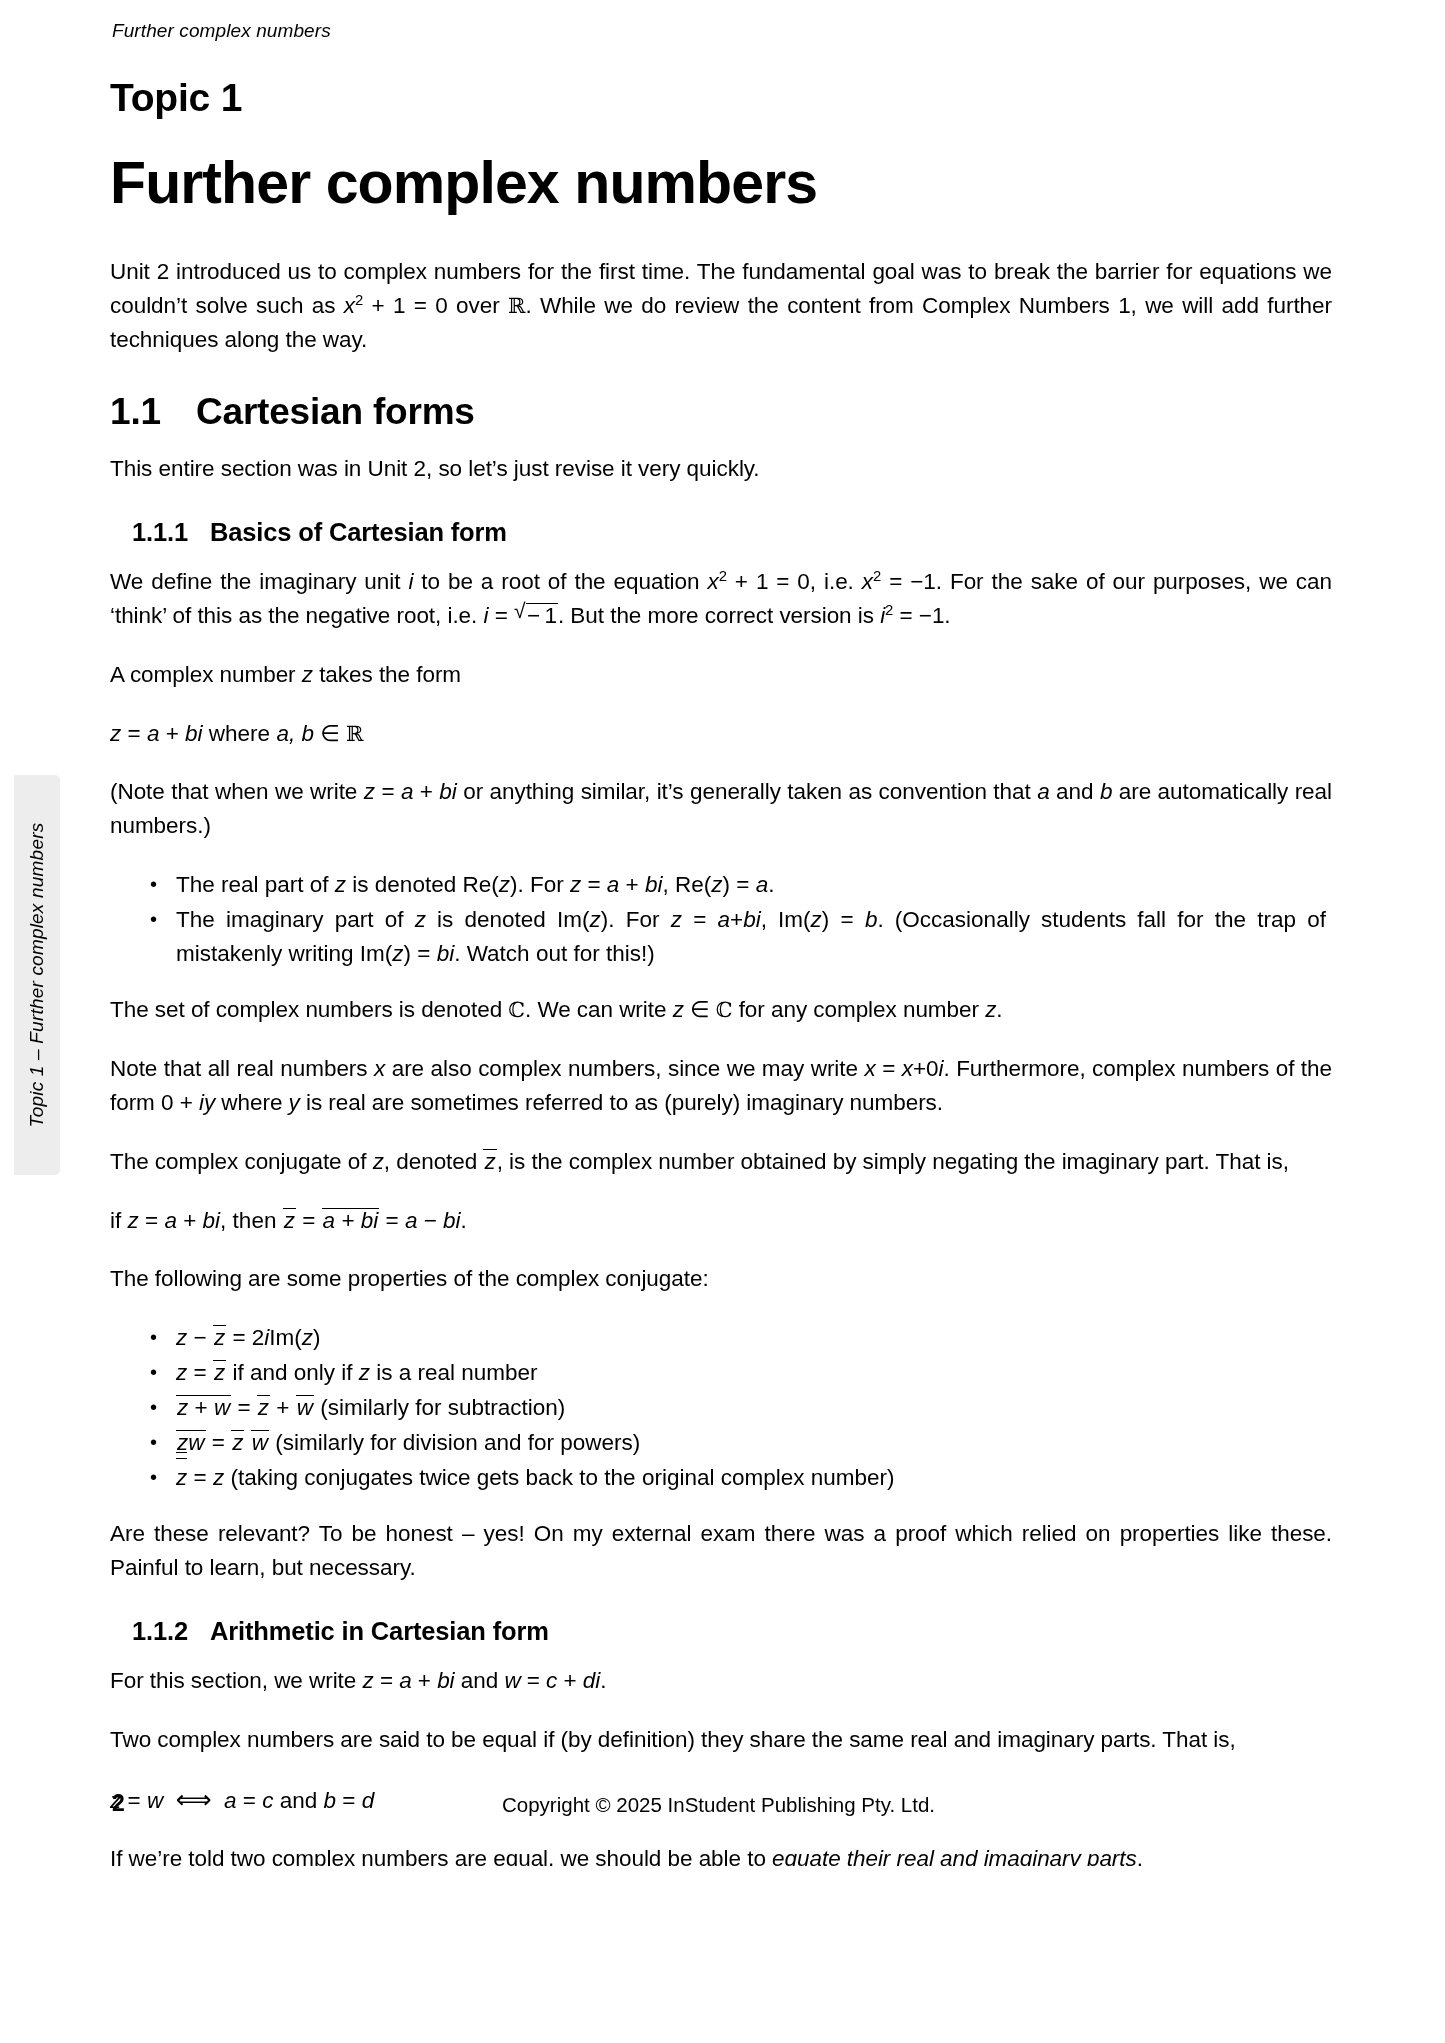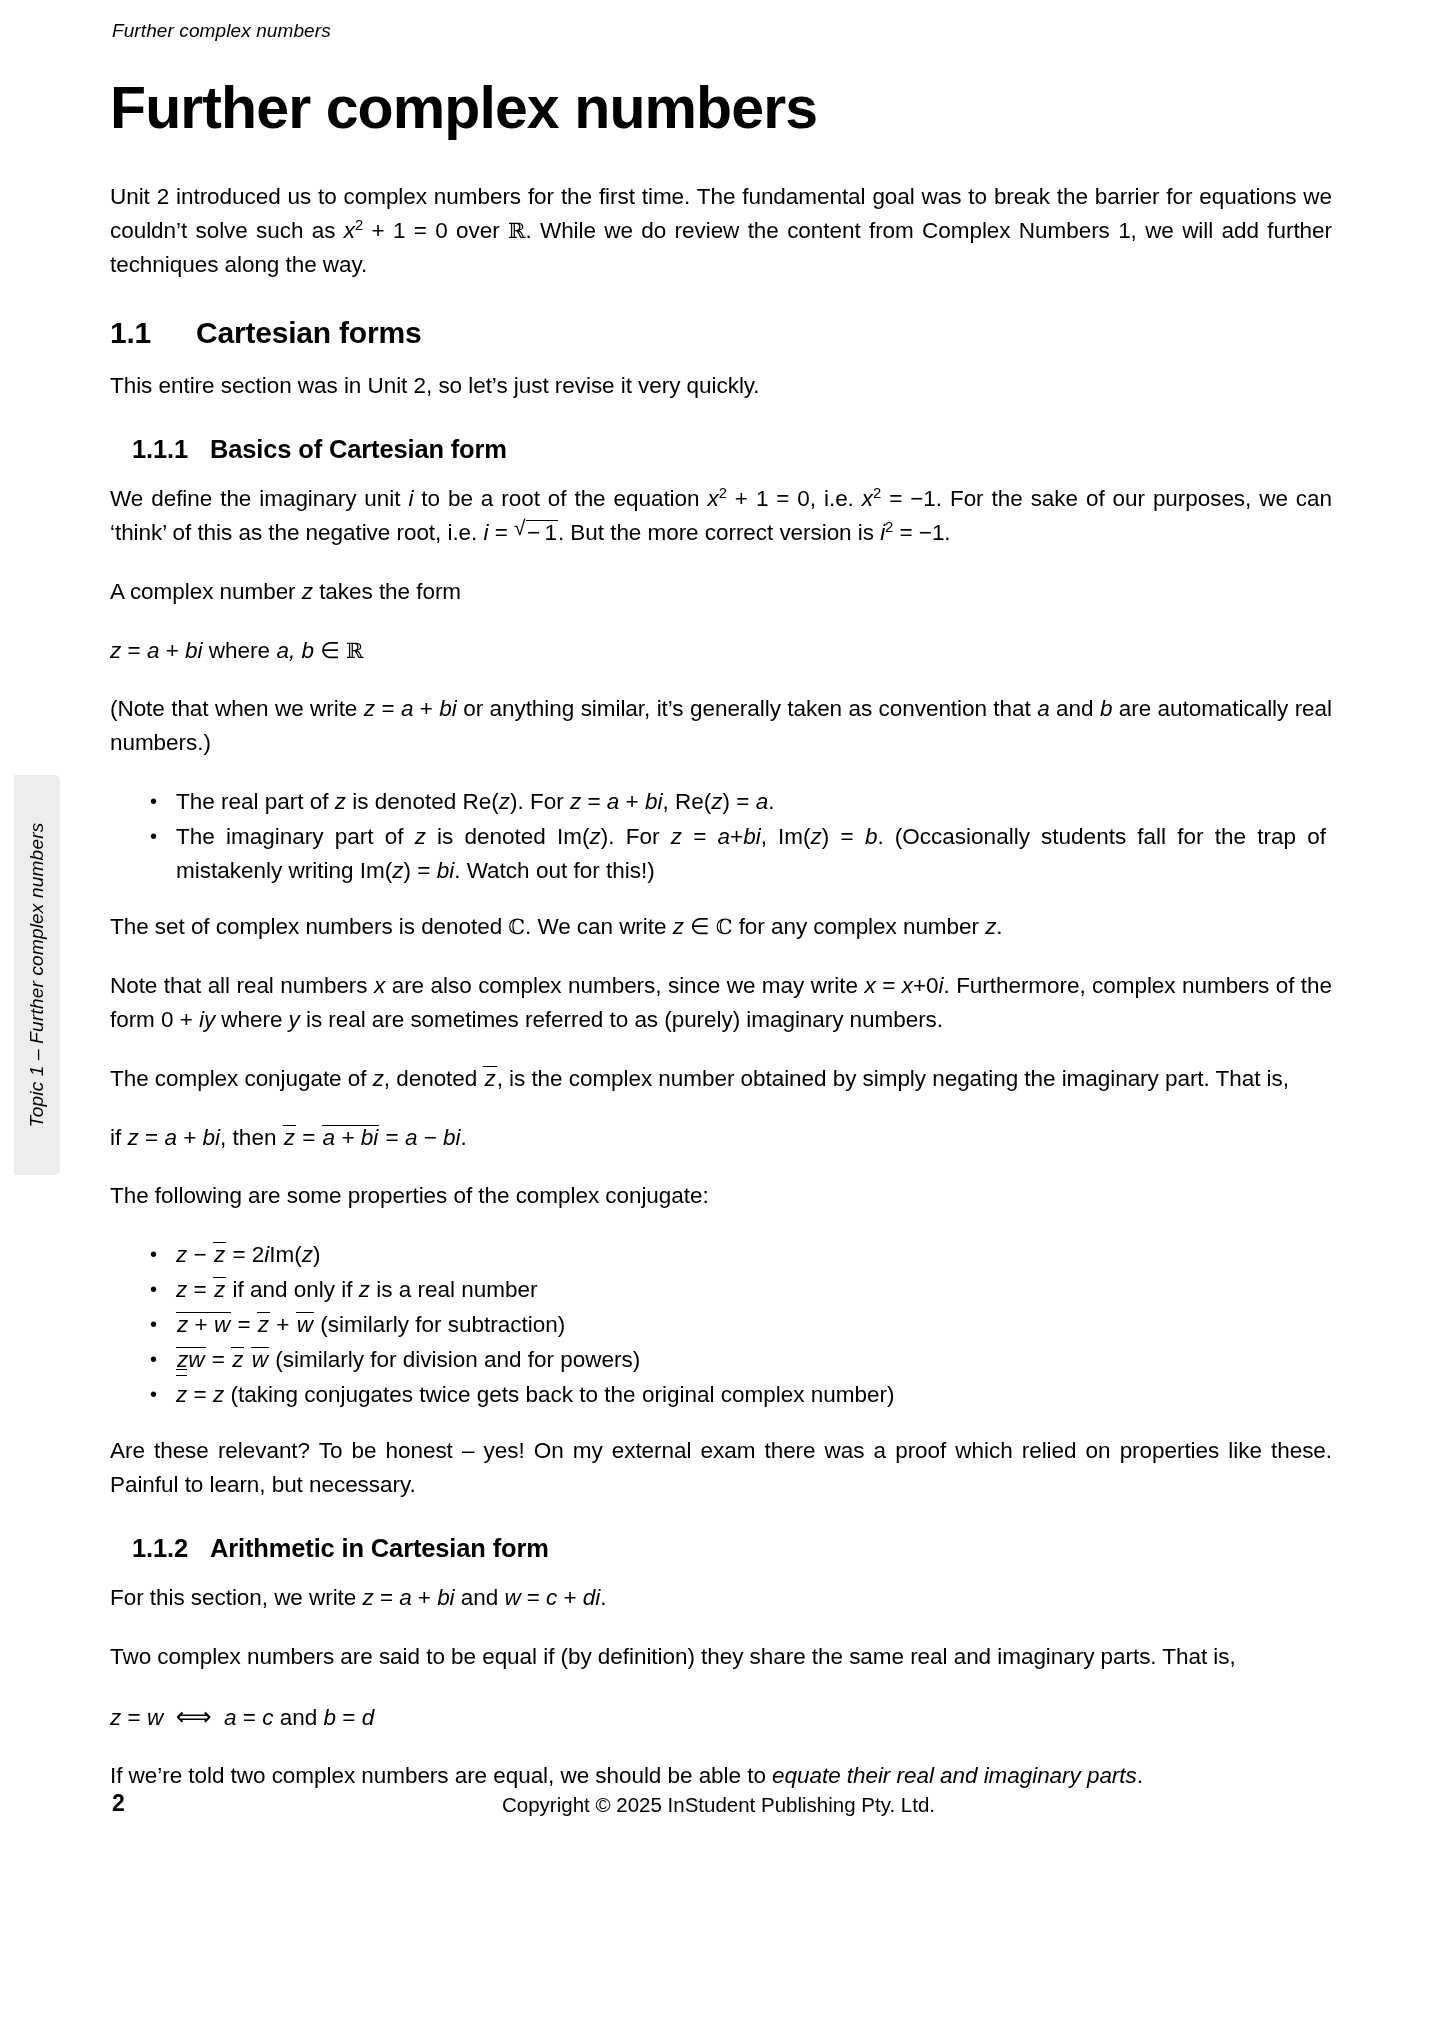--- a/index.html
+++ b/index.html
@@ -76,21 +76,21 @@
   p.body {
     font-size: 22.5px;
     line-height: 34px;
     margin: 0 0 25px 0;
     text-align: justify;
     text-justify: inter-word;
     letter-spacing: -0.05px;
   }
 
   h2.sec {
-    font-size: 30px;
+    font-size: 37px;
     font-weight: bold;
     margin: 34px 0 19px 0;
     letter-spacing: -0.2px;
   }
   h2.sec .num { display: inline-block; width: 86px; }
 
   h3.subsec {
     font-size: 25.5px;
     font-weight: bold;
     margin: 32px 0 18px 0;
@@ -187,20 +187,21 @@
 <div id="page">
 
   <div class="running-header">Further complex numbers</div>
 
   <div class="side-tab">
     <div class="side-tab-label">Topic 1 – Further complex numbers</div>
   </div>
 
   <div class="content">
 
+    <div class="topic-label">Topic 1</div>
     <div class="chapter-title">Further complex numbers</div>
 
     <p class="body"><span>Unit 2 introduced us to complex numbers for the first time. The fundamental goal was to break the barrier for equations we couldn’t solve such as </span><i class="v">x</i><sup class="exp">2</sup><span> + 1 = 0 over </span><span class="bb">ℝ</span><span>. While we do review the content from Complex Numbers 1, we will add further techniques along the way.</span></p>
 
     <h2 class="sec"><span class="num">1.1</span><span>Cartesian forms</span></h2>
 
     <p class="body">This entire section was in Unit 2, so let’s just revise it very quickly.</p>
 
     <h3 class="subsec"><span class="num">1.1.1</span><span>Basics of Cartesian form</span></h3>
 

